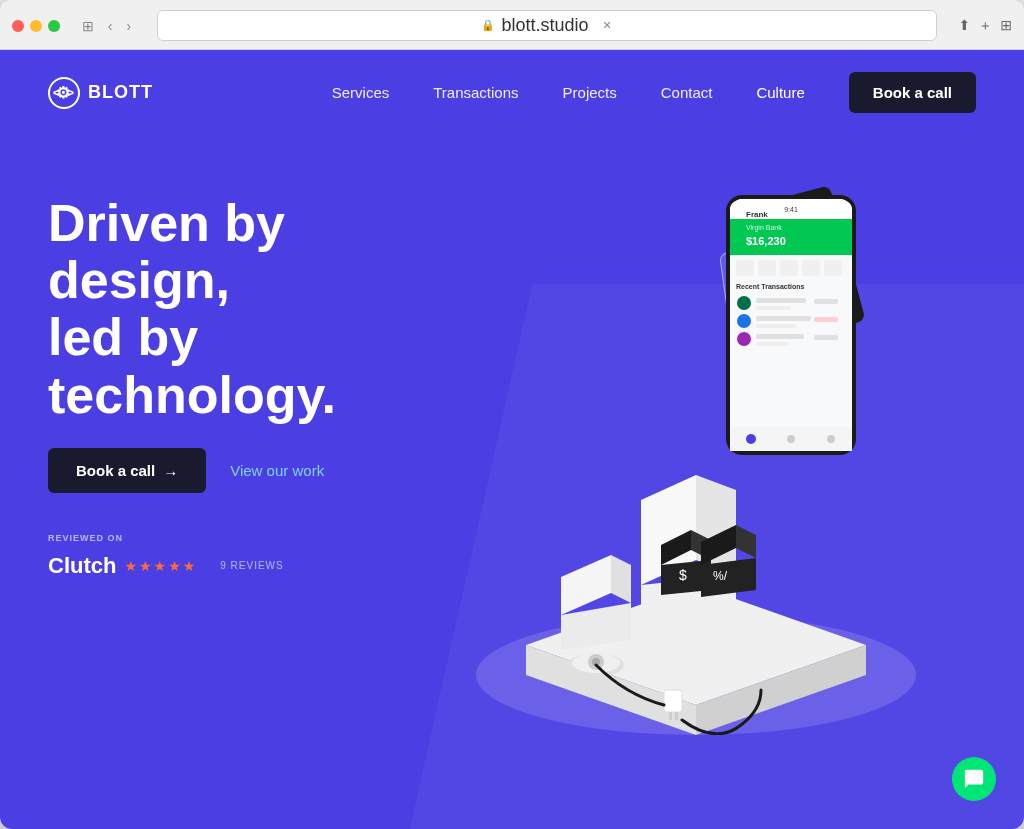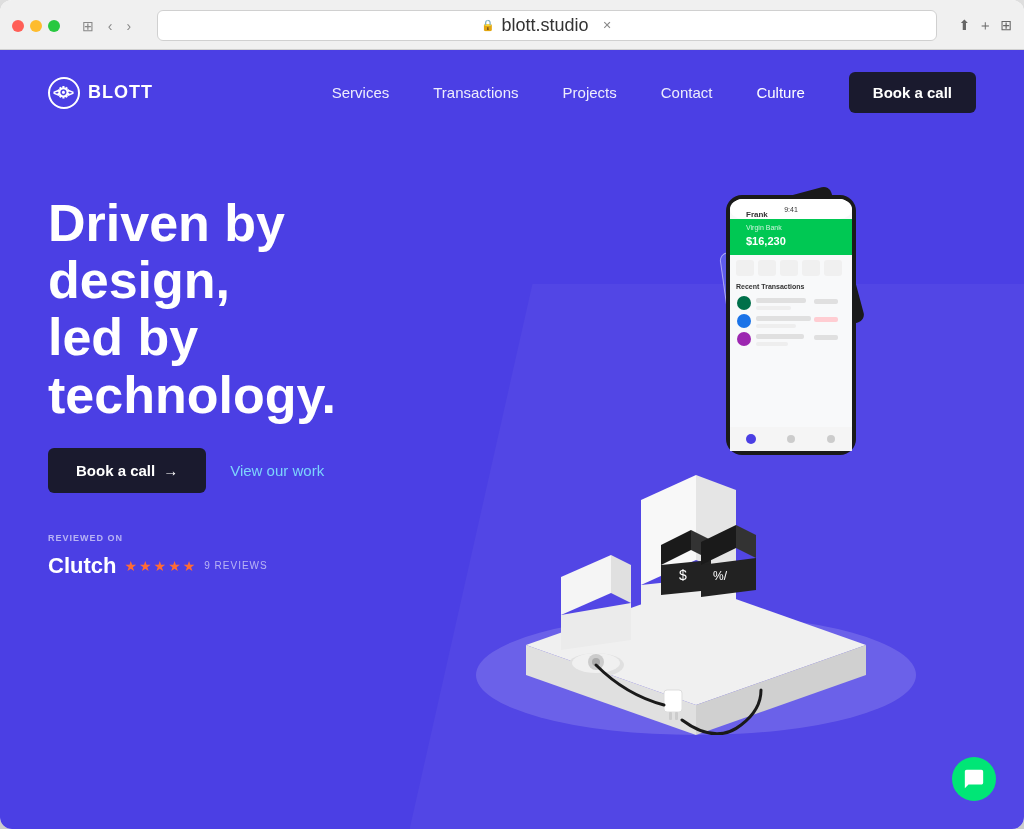--- a/index.html
+++ b/index.html
@@ -294,21 +294,21 @@
     .star {
       color: #FF6B35;
       font-size: 14px;
     }
 
     .clutch-reviews {
       color: rgba(255,255,255,0.6);
       font-size: 10px;
       letter-spacing: 1px;
       text-transform: uppercase;
-      margin-left: 1px;
+      margin-left: 17px;
     }
 
     
     .hero-illustration {
       width: 520px;
       height: 560px;
       position: relative;
       flex-shrink: 0;
       margin-top: -20px;
     }

